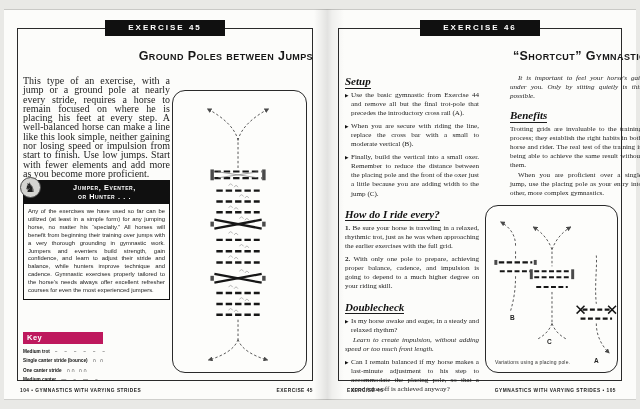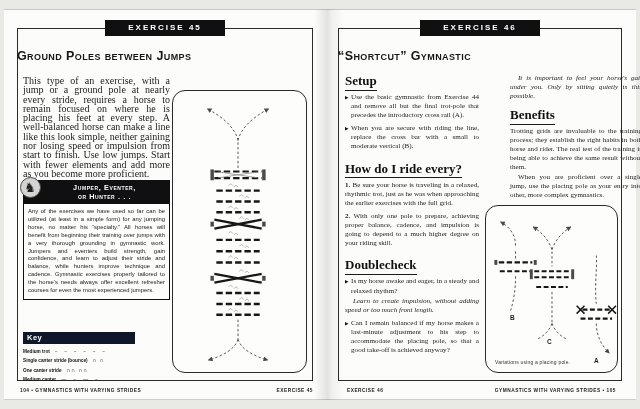--- a/index.html
+++ b/index.html
@@ -9,43 +9,43 @@
   .gutter { position:absolute; left:314px; top:9px; width:30px; height:391px; background:linear-gradient(90deg, rgba(0,0,0,0) 0%, rgba(0,0,0,0.10) 45%, rgba(0,0,0,0.05) 60%, rgba(0,0,0,0) 100%); }
 
   .page-box { position:absolute; border:1px solid #2a2a2a; background:transparent; }
   #left-box  { left:17px;  top:28px; width:296px; height:353px; }
   #right-box { left:338px; top:28px; width:284px; height:353px; }
 
   .badge { position:absolute; top:20px; width:120px; height:16px; background:#101010; color:#fff;
            font:bold 8px "Liberation Sans","DejaVu Sans",sans-serif; letter-spacing:2px; text-align:center; line-height:16px; }
   #badge-45 { left:105px; } #badge-46 { left:420px; }
 
-  .page-title { position:absolute; text-align:left; font-family:"Liberation Sans","DejaVu Sans",sans-serif;
+  .page-title { position:absolute; text-align:right; font-family:"Liberation Sans","DejaVu Sans",sans-serif;
                 font-weight:bold; font-size:12.5px; font-variant:small-caps; letter-spacing:0.4px; color:#161616; }
   #title-45 { left:17px; top:49px; width:296px; }
   #title-46 { left:338px; top:49px; width:308px; }
 
   .body-text { font-size:10px; line-height:9.3px; text-align:justify; }
 
   #intro-45 { position:absolute; left:23px; top:76px; width:147px; }
 
   
   #sidebar { position:absolute; left:23px; top:180px; width:147px; }
   #sidebar-head { position:relative; background:#101010; color:#fff; text-align:center; padding:3px 2px 3px 18px;
                   font-family:"Liberation Sans","DejaVu Sans",sans-serif; font-weight:bold; font-size:7.3px;
                   line-height:9px; font-variant:small-caps; letter-spacing:0.6px; }
   #horse-badge { position:absolute; left:-3px; top:-3px; width:21px; height:21px; border-radius:50%;
                  background:#d4d4d1; border:1px solid #4a4a4a; color:#222; text-align:center; line-height:20px; font-size:13px; }
   #sidebar-body { border:1px solid #101010; border-top:none; padding:4px 4px; background:#fdfdfb;
                   font-family:"Liberation Sans","DejaVu Sans",sans-serif; font-size:5.9px; line-height:7.9px; text-align:justify; color:#222; }
 
   
   #key { position:absolute; left:23px; top:332px; width:130px; }
-  #key-title { background:#0f172a; color:#fff; font:bold 7.5px "Liberation Sans","DejaVu Sans",sans-serif;
-               padding:1px 4px 2px; width:112px; letter-spacing:0.5px; }
+  #key-title { background:#be185d; color:#fff; font:bold 7.5px "Liberation Sans","DejaVu Sans",sans-serif;
+               padding:1px 4px 2px; width:80px; letter-spacing:0.5px; }
   .key-row { display:flex; align-items:baseline; margin-top:3.6px; white-space:nowrap; }
   .key-label { font:bold 4.7px "Liberation Sans","DejaVu Sans",sans-serif; margin-right:5px; color:#111; }
   .key-sym { font-family:"DejaVu Sans",sans-serif; font-size:5.5px; color:#333; letter-spacing:2.5px; }
   .key-sym.arcs { font-size:5px; letter-spacing:1px; color:#555; }
 
   .foot { position:absolute; top:388px; font:bold 4.8px "Liberation Sans","DejaVu Sans",sans-serif;
           letter-spacing:0.5px; color:#222; text-transform:uppercase; }
   #foot-l1 { left:20px; }  #foot-l2 { left:231px; width:82px; text-align:right; }
   #foot-r1 { left:347px; } #foot-r2 { left:430px; width:186px; text-align:right; }
 
@@ -55,22 +55,22 @@
   .diagram-box svg { display:block; width:100%; height:100%; }
 
   .diag-label { position:absolute; font:bold 6.5px "Liberation Sans","DejaVu Sans",sans-serif; color:#222; }
   #lbl-b { left:24px;  top:108px; } #lbl-c { left:61px; top:132px; } #lbl-a { left:108px; top:151px; }
   #diag-caption { position:absolute; left:9px; bottom:7px; font:5px "Liberation Sans","DejaVu Sans",sans-serif; color:#333; letter-spacing:0.2px; }
 
   
   #col-r-left  { position:absolute; left:345px; top:71px; width:134px; }
   #col-r-right { position:absolute; left:486px; top:74px; width:132px;margin-left:24px; }
 
-  .sec-head { font-family:"Liberation Serif","DejaVu Serif",serif; font-weight:bold; font-size:13px;
-              display:inline-block; border-bottom:0.9px solid #1a1a1a; padding-bottom:0.5px; margin-bottom:2.5px; color:#111; }
+  .sec-head { font-family:"Liberation Serif","DejaVu Serif",serif; font-weight:bold; font-size:11px;
+              display:inline-block; border-bottom:0.9px solid #1a1a1a; padding-bottom:0.5px; margin-bottom:2.5px; color:#111;font-style:italic; }
   .para { font-size:7.1px; line-height:9.1px; text-align:justify; margin-bottom:3.8px; }
   .bullet-row { display:flex; margin-bottom:3.8px; }
   .bullet-glyph { font-family:"DejaVu Sans",sans-serif; font-size:4.6px; line-height:9px; margin-right:2.5px; color:#111; }
   .bullet-row .para { margin-bottom:0; flex:1; }
   .num { font-weight:bold; }
   .italic { font-style:italic; }
   .indent { text-indent:8px; }
   .sec-gap { margin-top:5.5px; }
   #note-46 { font-style:italic; }
 </style>
@@ -208,20 +208,24 @@
   <div id="col-r-left">
     <div class="sec-head">Setup</div>
     <div class="bullet-row">
       <span class="bullet-glyph">▶</span>
       <div class="para">Use the basic gymnastic from Exercise 44 and remove all but the final trot-pole that precedes the introductory cross rail (A).</div>
     </div>
     <div class="bullet-row">
       <span class="bullet-glyph">▶</span>
       <div class="para">When you are secure with riding the line, replace the cross bar with a small to moderate vertical (B).</div>
     </div>
+    <div class="bullet-row">
+      <span class="bullet-glyph">▶</span>
+      <div class="para">Finally, build the vertical into a small oxer. Remember to reduce the distance between the placing pole and the front of the oxer just a little because you are adding width to the jump (C).</div>
+    </div>
 
     <div class="sec-head sec-gap">How do I ride every?</div>
     <div class="para">
       <span class="num">1.</span>
       <span>Be sure your horse is traveling in a relaxed, rhythmic trot, just as he was when approaching the earlier exercises with the full grid.</span>
     </div>
     <div class="para">
       <span class="num">2.</span>
       <span>With only one pole to prepare, achieving proper balance, cadence, and impulsion is going to depend to a much higher degree on your riding skill.</span>
     </div>

